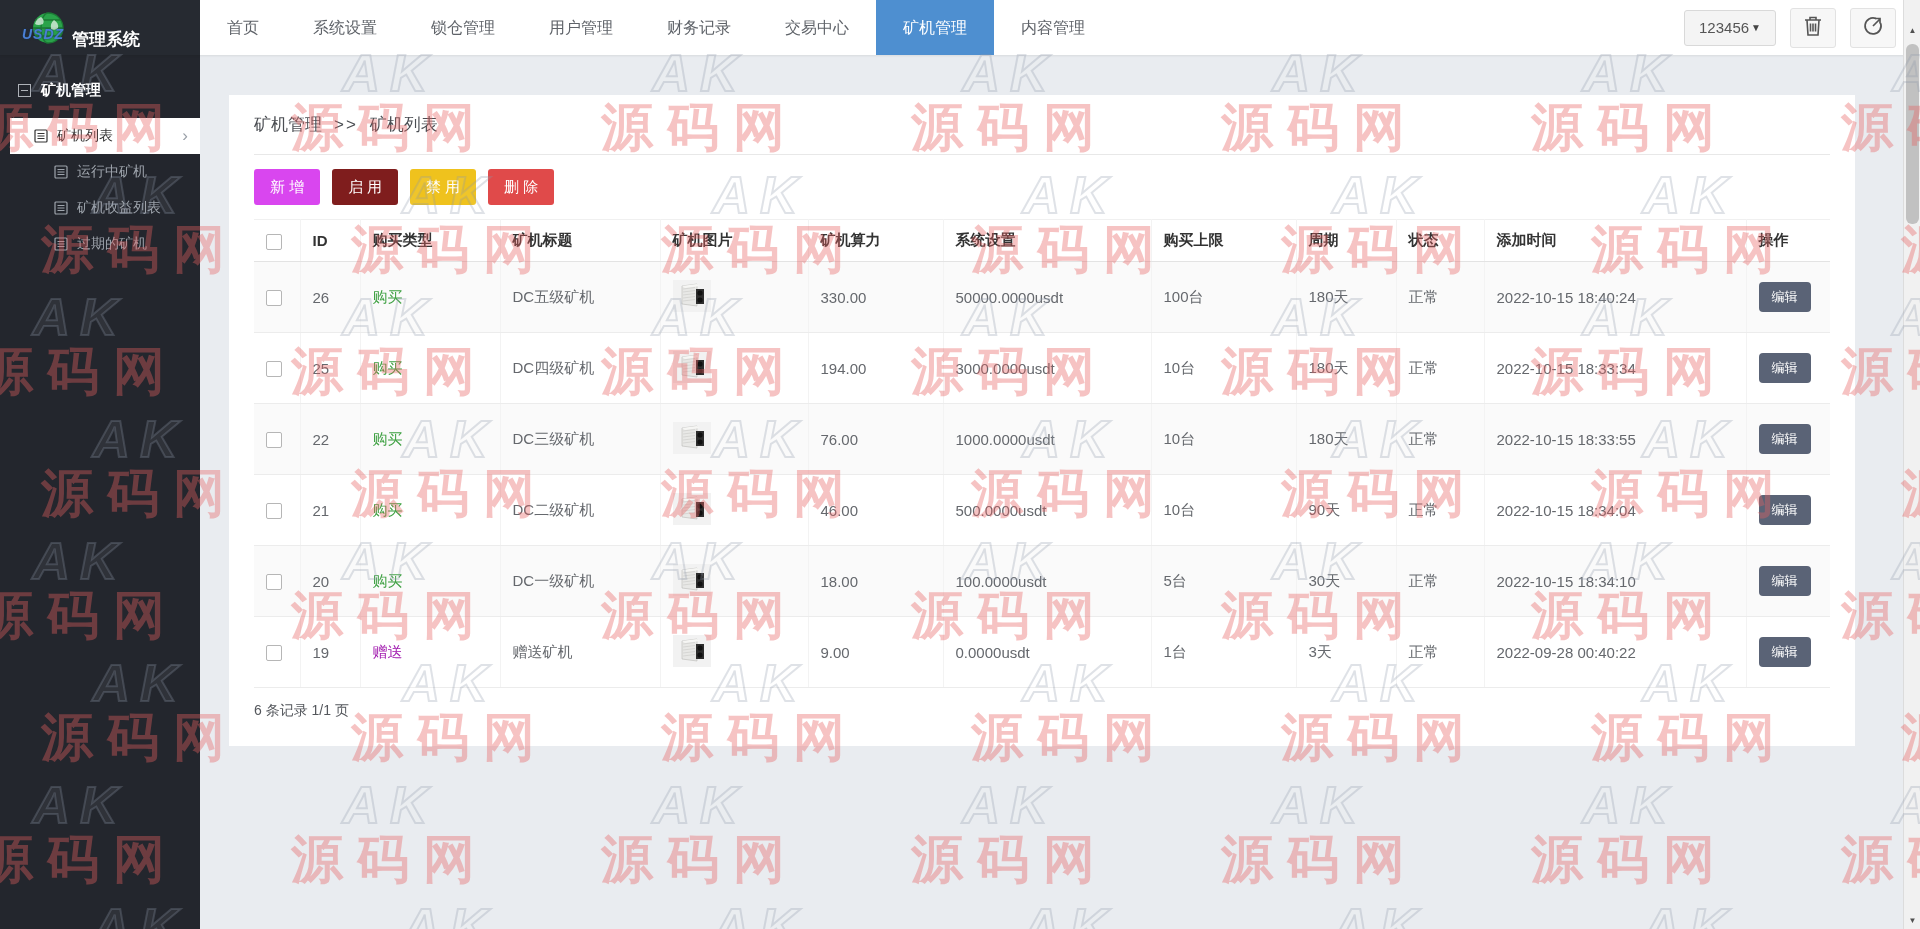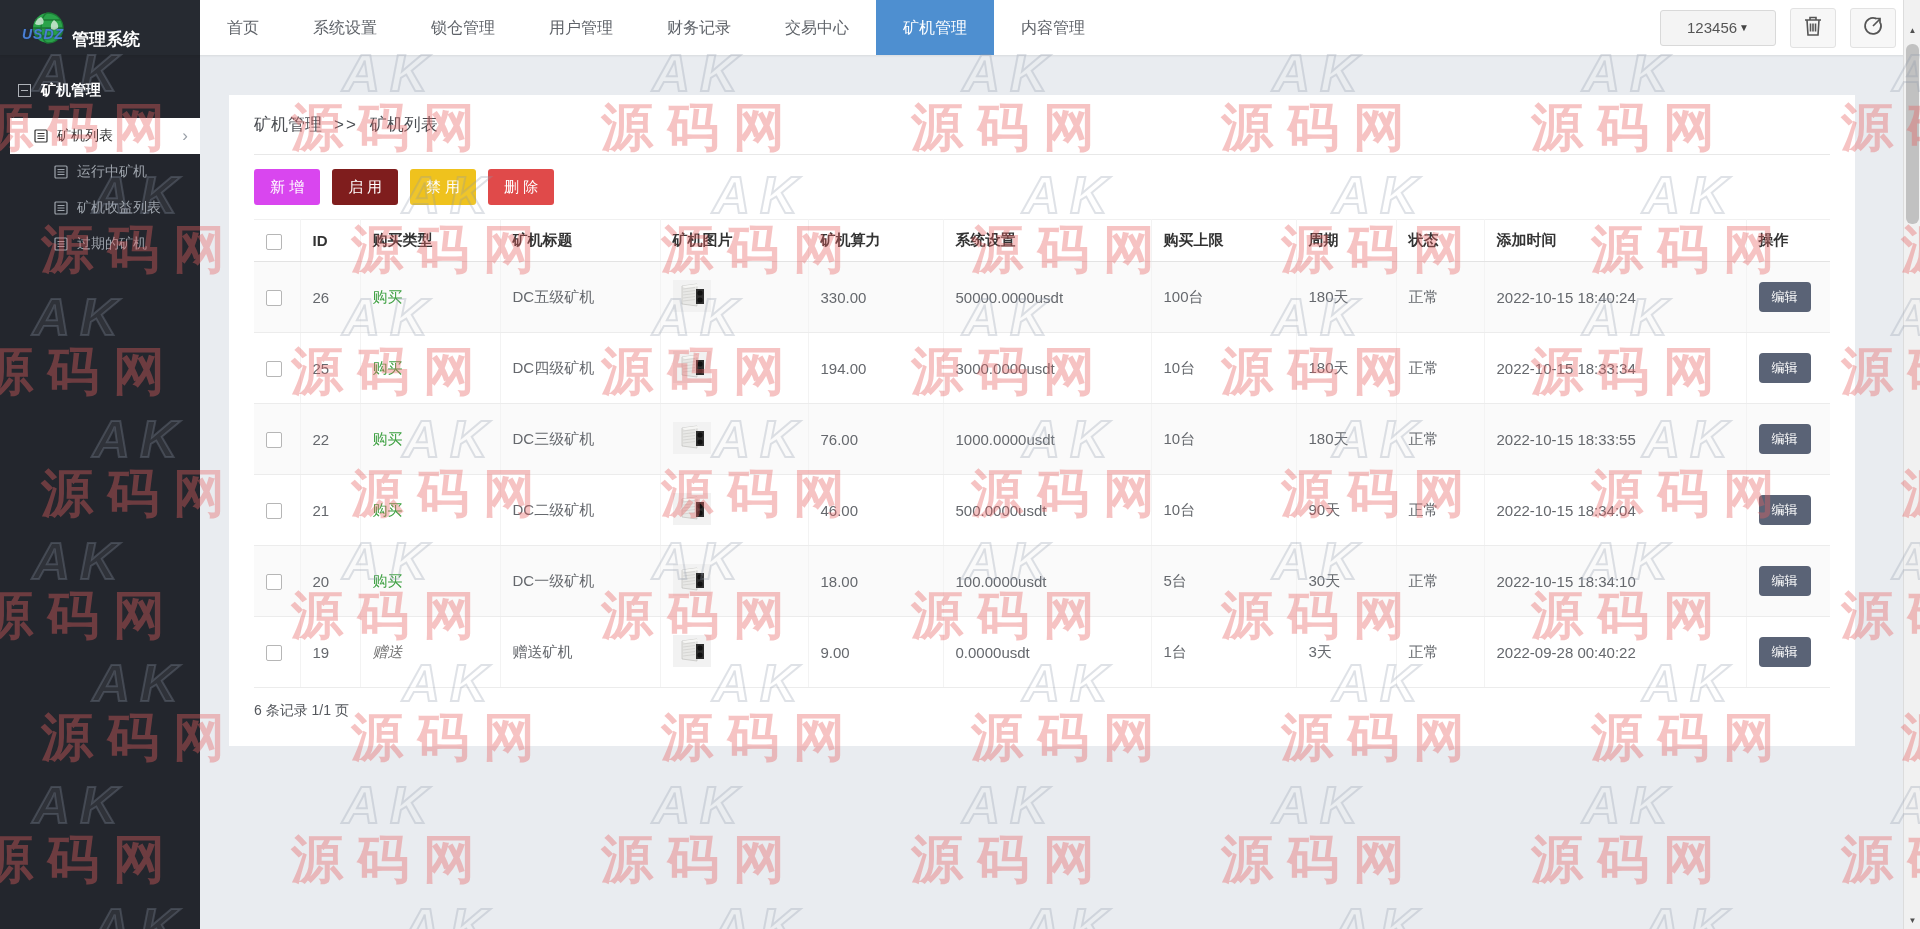--- a/index.html
+++ b/index.html
@@ -13,21 +13,21 @@
     display:flex; align-items:center; padding-left:28px; }
   .globe { position:relative; width:40px; height:40px; flex:0 0 auto; }
   .globe svg { position:absolute; top:0; left:0; }
   .brand { position:absolute; left:-6px; bottom:6px; color:#4a7fd4; font-size:14px;
     font-weight:bold; font-style:italic; letter-spacing:1px; text-shadow:0 0 2px #17324f; }
   .logo-title { color:#fff; font-size:17px; font-weight:bold; margin-left:4px; margin-top:23px; }
   .nav-items { position:absolute; left:200px; top:0; height:55px; display:flex; }
   .nav-item { height:55px; line-height:55px; padding:0 27px; font-size:16px; color:#5f6369; cursor:pointer; }
   .nav-item.active { background:#4e8fd0; color:#fff; }
   .nav-right { position:absolute; right:24px; top:0; height:55px; display:flex; align-items:center; gap:14px; }
-  .user-dd { width:116px; height:36px; background:#f4f4f4; border:1px solid #d9d9d9; border-radius:3px;
+  .user-dd { width:92px; height:36px; background:#f4f4f4; border:1px solid #d9d9d9; border-radius:3px;
     display:flex; align-items:center; justify-content:center; gap:2px; font-size:15px; color:#555; cursor:pointer; }
   .user-dd .caret { font-size:10px; color:#444; }
   .icon-btn { width:46px; height:40px; background:#f7f7f7; border:1px solid #e2e2e2; border-radius:3px;
     display:flex; align-items:center; justify-content:center; cursor:pointer; }
 
   
   .sidebar { position:absolute; top:55px; left:0; width:200px; height:874px; background:#23262d; z-index:4; }
   .side-group { display:flex; align-items:center; gap:10px; padding:26px 0 18px 18px;
     color:#fff; font-size:15px; font-weight:bold; cursor:pointer; }
   .minus-box { width:13px; height:13px; border:1px solid #aeb2b8; position:relative; flex:0 0 auto; }
@@ -54,21 +54,21 @@
   table.grid { width:100%; border-collapse:collapse; margin-top:14px; table-layout:fixed; }
   .grid th { height:42px; text-align:left; font-size:15px; color:#333; font-weight:bold;
     border-top:1px solid #f0f0f0; border-bottom:1px solid #e3e3e3; border-right:1px solid #f3f3f3; padding-left:12px; }
   .grid td { height:71px; font-size:15px; color:#65686d; border-bottom:1px solid #ececec;
     border-right:1px solid #f3f3f3; padding-left:12px; }
   .grid th:last-child, .grid td:last-child { border-right:none; }
   .grid tbody tr:nth-child(odd) { background:#fafafa; }
   .cb { display:inline-block; width:16px; height:16px; border:1px solid #b6b6b6; border-radius:2px;
     background:#fff; cursor:pointer; vertical-align:middle; }
   .type-green { color:#3fa143; }
-  .type-red { color:#737373;font-style:italic; }
+  .type-red { color:#a21caf; }
   .edit-btn { background:#5a6376; color:#fff; border:none; border-radius:4px; height:30px; padding:0 13px;
     font-size:13px; cursor:pointer; font-family:inherit; }
   .miner-pic { display:inline-block; vertical-align:middle; }
   .summary { margin-top:14px; font-size:14px; color:#54575c; }
 
   
   .scrollbar { position:absolute; right:0; top:0; width:17px; height:929px; background:#f1f1f1;
     border-left:1px solid #dcdcdc; z-index:20; }
   .sb-arrow { position:absolute; left:0; width:17px; height:17px; color:#505050; font-size:8px;
     display:flex; align-items:center; justify-content:center; cursor:pointer; }

